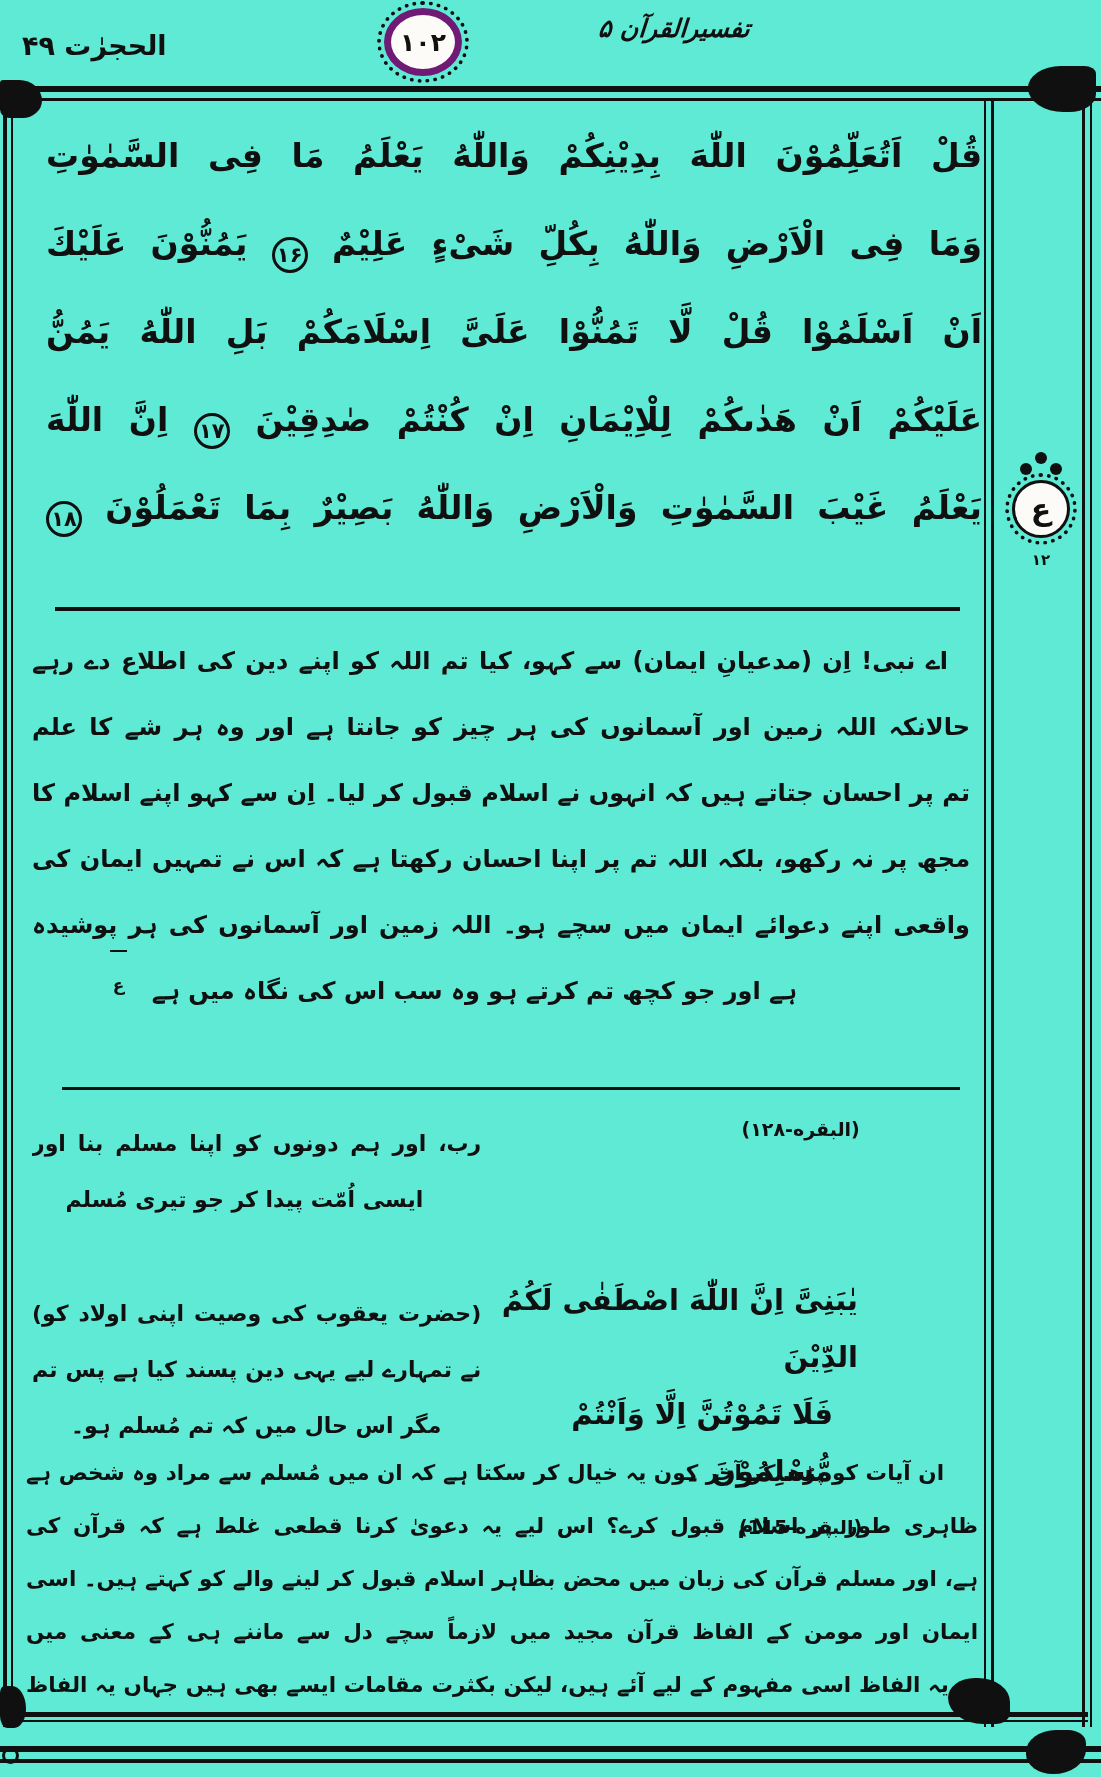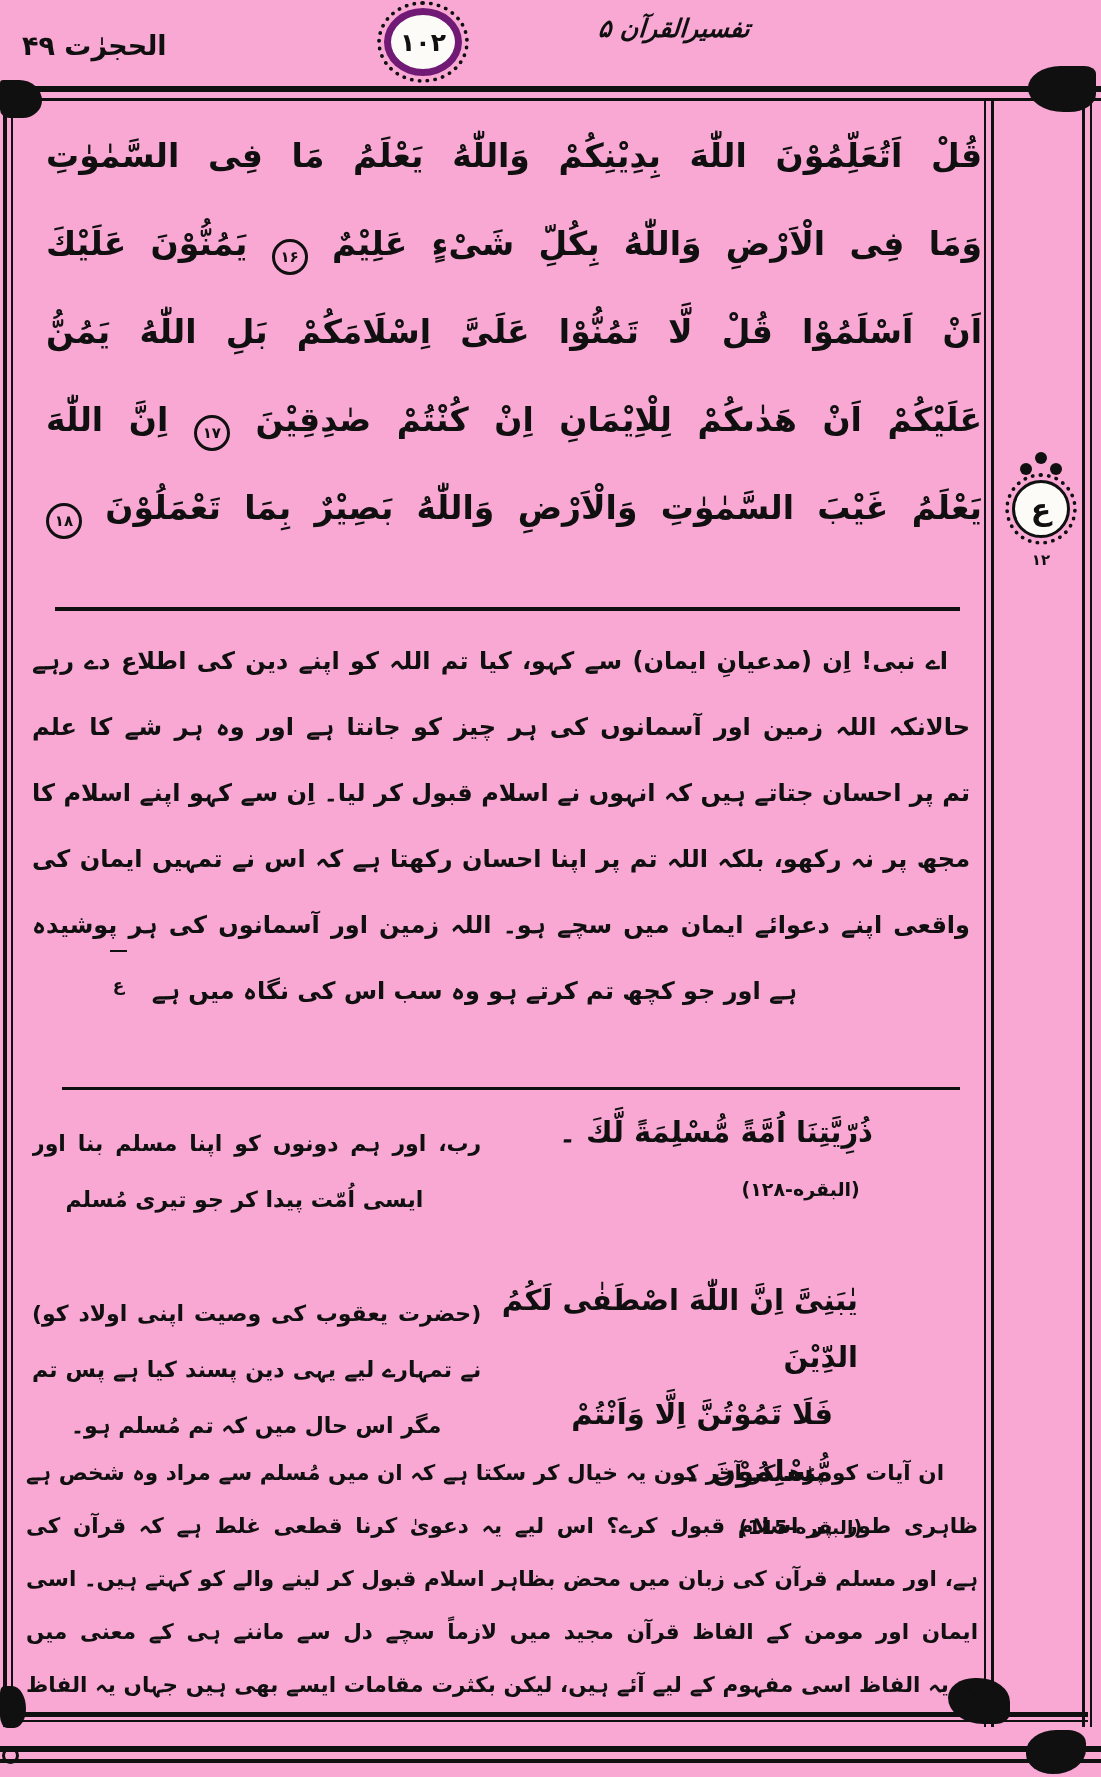--- a/index.html
+++ b/index.html
@@ -1,19 +1,19 @@
 <!DOCTYPE html>
 <html lang="ur" dir="rtl"><head>
 <meta charset="utf-8">
 <style>
   * { margin:0; padding:0; box-sizing:border-box; }
   html,body { background:#ffffff; }
   .page {
     position:relative; width:1101px; height:1777px;
-    background:#f9a8d4; color:#101010; overflow:hidden;
+    background:#5eead4; color:#101010; overflow:hidden;
     font-family:"DejaVu Sans", sans-serif; direction:rtl;
   }
   
   .hdr-left { position:absolute; top:30px; left:22px; font-size:27px; font-weight:bold; direction:rtl; }
   .hdr-right { position:absolute; top:14px; left:598px; font-size:25px; font-weight:bold; font-style:italic; direction:rtl; transform:skewX(-4deg); }
   .page-med {
     position:absolute; top:8px; left:384px; width:78px; height:68px;
     border:7px solid #701a75; border-radius:50%;
     outline:4px dotted #101010; outline-offset:3px;
     display:flex; align-items:center; justify-content:center;
@@ -39,21 +39,21 @@
     box-shadow:-15px 11px 0 #101010, 15px 11px 0 #101010; margin-bottom:16px; }
   .ruku-circle { width:58px; height:58px; border:3px solid #101010; border-radius:50%;
     outline:4px dotted #101010; outline-offset:3px; background:#fcfbf7;
     display:flex; align-items:center; justify-content:center; font-size:30px; font-weight:bold; }
   .ruku-num { margin-top:13px; font-size:15px; font-weight:bold; }
   
   .quran { position:absolute; top:112px; left:46px; width:936px; }
   .q-line { direction:rtl; font-size:33px; font-weight:bold; line-height:88px; height:88px;
     overflow:hidden; text-align:justify; text-align-last:justify; letter-spacing:0.5px; }
   .vnum { display:inline-flex; width:36px; height:36px; border:3px solid #101010; border-radius:50%;
-    align-items:center; justify-content:center; font-size:15px; font-weight:bold; vertical-align:-7px; }
+    align-items:center; justify-content:center; font-size:21px; font-weight:bold; vertical-align:-7px; }
   
   .rule { position:absolute; border-top:4px solid #101010; }
   .rule1 { top:607px; left:55px; width:905px; }
   .rule2 { top:1087px; left:62px; width:898px; border-top-width:3px; }
   
   .translation { position:absolute; top:628px; left:32px; width:938px; }
   .t-line { direction:rtl; font-size:24px; font-weight:bold; line-height:66px; height:66px;
     overflow:hidden; text-align:justify; text-align-last:justify; }
   .t-first { text-indent:22px; }
   .t-close { direction:rtl; font-size:24px; font-weight:bold; line-height:66px;
@@ -147,21 +147,20 @@
       <span>ہے اور جو کچھ تم کرتے ہو وہ سب اس کی نگاہ میں ہے</span>
       <span class="ruku-end">ع</span>
     </div>
   </div>
 
   <div class="rule rule2"></div>
 
   <div class="quotes">
     <div class="q-row">
       <div class="q-ar">
-        <div class="q-ar-line pr95">ذُرِّیَّتِنَا اُمَّةً مُّسْلِمَةً لَّكَ ۔</div>
         <div class="q-ref">(البقره-۱۲۸)</div>
       </div>
       <div class="q-ur">
         <div class="u-line">رب، اور ہم دونوں کو اپنا مسلم بنا اور ہماری نسل سے ایک</div>
         <div class="u-line u-short">ایسی اُمّت پیدا کر جو تیری مُسلم ہو۔</div>
       </div>
     </div>
     <div class="q-row q-row2">
       <div class="q-ar">
         <div class="q-ar-line pr110">یٰبَنِیَّ اِنَّ اللّٰهَ اصْطَفٰی لَكُمُ الدِّیْنَ</div>

